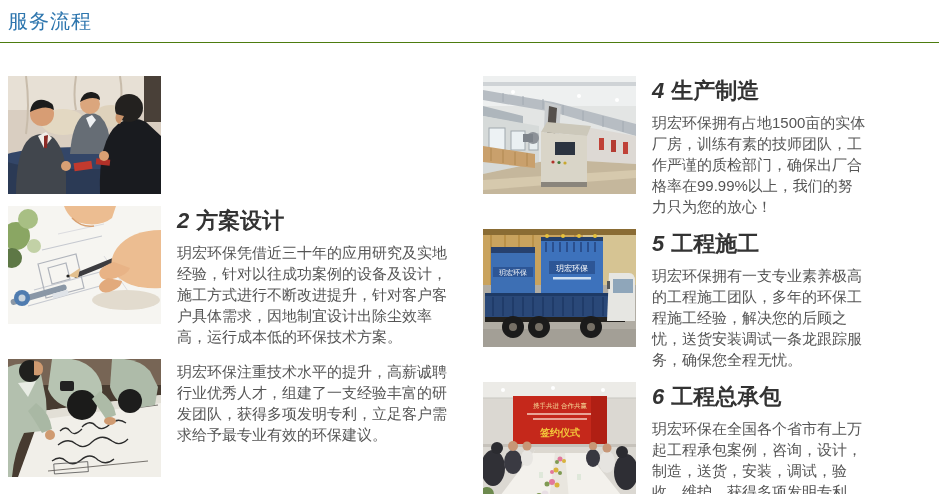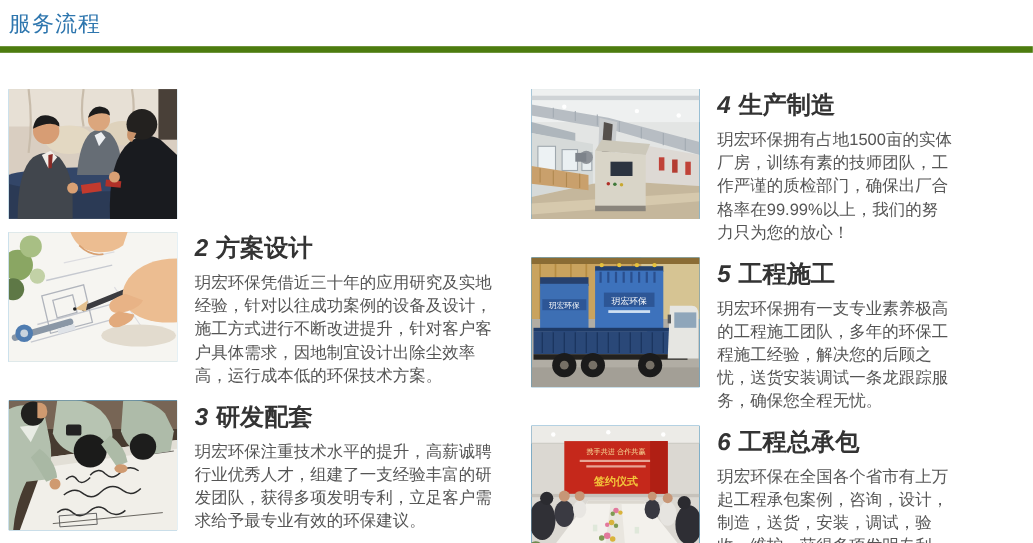--- a/index.html
+++ b/index.html
@@ -2,28 +2,28 @@
 <html><head>
 <meta charset="utf-8">
 <style>
   * { margin:0; padding:0; box-sizing:border-box; }
   html,body { background:#fff; }
   body {
     width:939px; height:494px; overflow:hidden;
     font-family:"Liberation Sans","DejaVu Sans",sans-serif;
     position:relative;
   }
-  .section-header { padding:8px 0 7px 8px; border-bottom:6px solid #4d7c0f; }
+  .section-header { padding:8px 0 7px 8px; border-bottom:1px solid #4d7c0f; }
   .section-title { font-size:20px; font-weight:400; color:#2e76ae; letter-spacing:1px; }
   .columns { display:flex; margin:33px 0 0 8px; }
   .col { display:flex; flex-direction:column; }
   .col-left  { width:452px; margin-right:23px; }
   .col-right { width:384px; }
   .item { display:flex; margin-bottom:12px; }
-  .photo { width:153px; height:118px; flex:0 0 153px; overflow:hidden; background:#0369a1; }
+  .photo { width:153px; height:118px; flex:0 0 153px; overflow:hidden; background:#fde047; }
   .photo svg { display:block; }
   .txt { flex:1; margin-left:16px; padding-top:2px; }
   .svc-title { font-size:22px; line-height:26px; color:#333; font-weight:bold; margin-bottom:8px; white-space:nowrap; }
   .svc-num { font-style:italic; font-weight:600; margin-right:7px; color:#333; }
   .svc-desc { font-size:15px; line-height:21px; color:#555; }
 </style>
 </head>
 <body>
 
 <div class="section-header">
@@ -125,23 +125,20 @@
           <path d="M44 0 q30 -4 44 14 q10 14 4 28 l-26 8 q-20 -4 -26 -20 z" fill="#b7c4b2"></path>
           <circle cx="74" cy="46" r="15" fill="#1b1b1a"></circle>
           <path d="M92 32 q14 10 16 24 l-10 4 q-8 -12 -14 -20 z" fill="#adbba7"></path>
           <ellipse cx="102" cy="62" rx="6" ry="4" fill="#cf9a70"></ellipse>
           <path d="M104 0 q26 -2 38 12 l8 16 l-3 18 l-24 4 q-16 -6 -21 -22 z" fill="#aebba9"></path>
           <circle cx="122" cy="42" r="12" fill="#1d1d1c"></circle>
           <rect x="52" y="22" width="14" height="10" rx="2" fill="#222"></rect>
         </svg>
       </div>
       <div class="txt">
-        <div class="svc-title">
-          <span class="svc-num">3</span><span>研发配套</span>
-        </div>
         <p class="svc-desc">玥宏环保注重技术水平的提升，高薪诚聘行业优秀人才，组建了一支经验丰富的研发团队，获得多项发明专利，立足客户需求给予最专业有效的环保建议。</p>
       </div>
     </div>
 
   </div>
 
   <div class="col col-right">
 
     <div class="item">
       <div class="photo">

